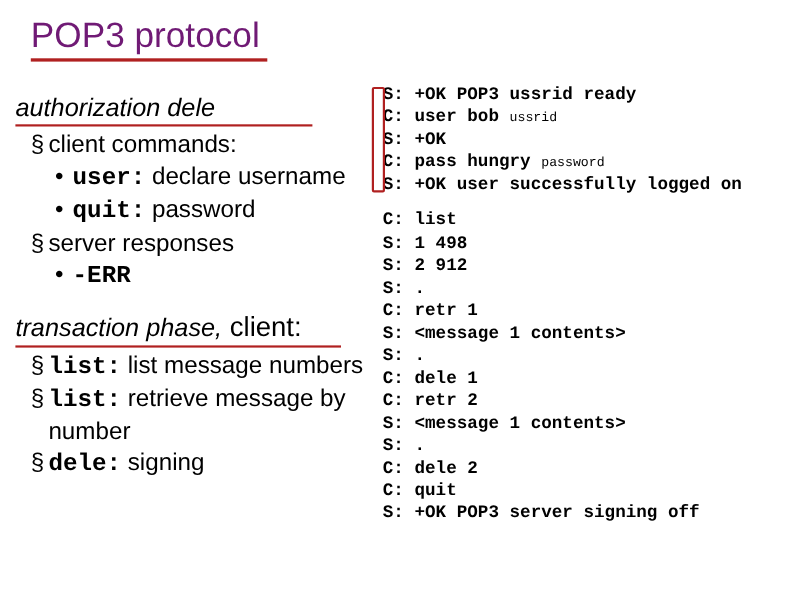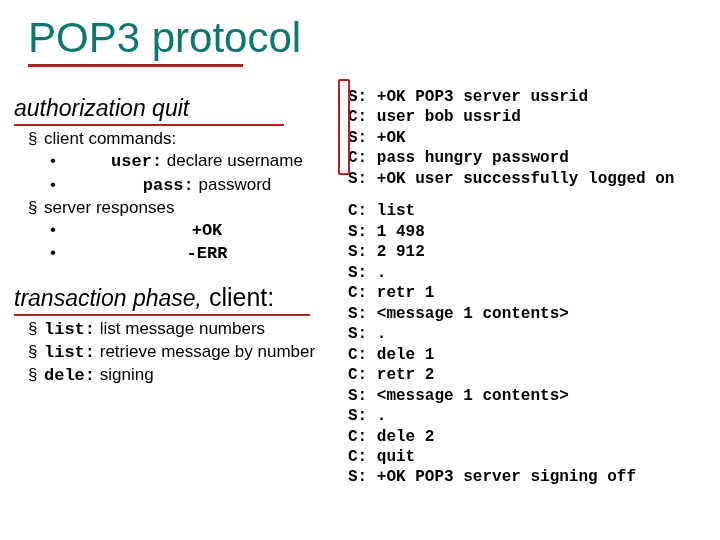--- a/index.html
+++ b/index.html
@@ -12,24 +12,24 @@
     color: #000;
   }
   .slide {
     position: relative;
     width: 720px;
     height: 540px;
     box-sizing: border-box;
     padding: 14px 18px 10px 28px;
   }
   .title {
-    font-size: 42px;
+    font-size: 32px;
     font-weight: 400;
     margin: 0 0 2px 0;
-    color: #0f766e;
+    color: #701a75;
   }
   .title-underline {
     display: block;
     width: 215px;
     height: 3px;
     background: #b02020;
     margin: 0 0 18px 0;
   }
   .phase-heading {
     font-style: italic;
@@ -58,40 +58,39 @@
     flex: 0 0 320px;
   }
   .right {
     flex: 1 1 auto;
     padding-top: 2px;
   }
   .bullets {
     list-style: none;
     padding: 0;
     margin: 2px 0 8px 0;
-    font-size: 17px;
+    font-size: 22px;
     line-height: 1.25;
   }
   .bullets > li {
     position: relative;
     padding-left: 16px;
     margin: 1px 0;
   }
   .bullets > li::before {
     content: "§";
     position: absolute;
     left: 0;
     top: 0;
     color: #000;
   }
   .sub {
     list-style: none;
     padding: 0;
     margin: 0 0 0 6px;
-    text-align: center;
   }
   .sub > li {
     position: relative;
     padding-left: 16px;
     margin: 1px 0;
   }
   .sub > li::before {
     content: "•";
     position: absolute;
     left: 0;
@@ -105,22 +104,22 @@
   .code-block {
     font-family: "Courier New", Courier, monospace;
     font-size: 16px;
     line-height: 1.28;
     white-space: pre;
     font-weight: bold;
     margin: 0 0 12px 0;
   }
   .sub-note {
     font-family: "Courier New", Courier, monospace;
-    font-size: 16px;
-    font-weight: bold;
+    font-size: 12px;
+    font-weight: normal;
   }
   .right-box {
     border: 2px solid #b02020;
     border-radius: 2px;
     position: absolute;
     left: 338px;
     top: 79px;
     width: 12px;
     height: 96px;
     box-sizing: border-box;
@@ -130,53 +129,52 @@
 <body>
 
 <div class="slide">
 
   <h1 class="title">POP3 protocol</h1>
   <span class="title-underline"></span>
 
   <div class="columns">
     <div class="left">
 
-      <div class="phase-heading">authorization quit</div>
+      <div class="phase-heading">authorization dele</div>
       <span class="phase-underline"></span>
 
       <ul class="bullets">
         <li>
           <span>client commands:</span>
           <ul class="sub">
             <li><span class="mono">user:</span><span> declare username</span></li>
-            <li><span class="mono">pass:</span><span> password</span></li>
+            <li><span class="mono">quit:</span><span> password</span></li>
           </ul>
         </li>
         <li>
           <span>server responses</span>
           <ul class="sub">
-            <li><span class="mono">+OK</span></li>
             <li><span class="mono">-ERR</span></li>
           </ul>
         </li>
       </ul>
 
       <div class="phase-heading"><span>transaction phase,</span><span style="font-style:normal;font-size:25px"> client:</span></div>
       <span class="phase-underline short"></span>
 
       <ul class="bullets">
         <li><span class="mono">list:</span><span> list message numbers</span></li>
         <li><span class="mono">list:</span><span> retrieve message by number</span></li>
         <li><span class="mono">dele:</span><span> signing</span></li>
       </ul>
 
     </div>
 
     <div class="right">
-      <div class="code-block"><span>S: +OK POP3 server ussrid</span>
+      <div class="code-block"><span>S: +OK POP3 ussrid ready</span>
 <span>C: user bob </span><span class="sub-note">ussrid</span>
 <span>S: +OK</span>
 <span>C: pass hungry </span><span class="sub-note">password</span>
 <span>S: +OK user successfully logged on</span></div>
 
       <div class="code-block"><span>C: list</span>
 <span>S: 1 498</span>
 <span>S: 2 912</span>
 <span>S: .</span>
 <span>C: retr 1</span>

